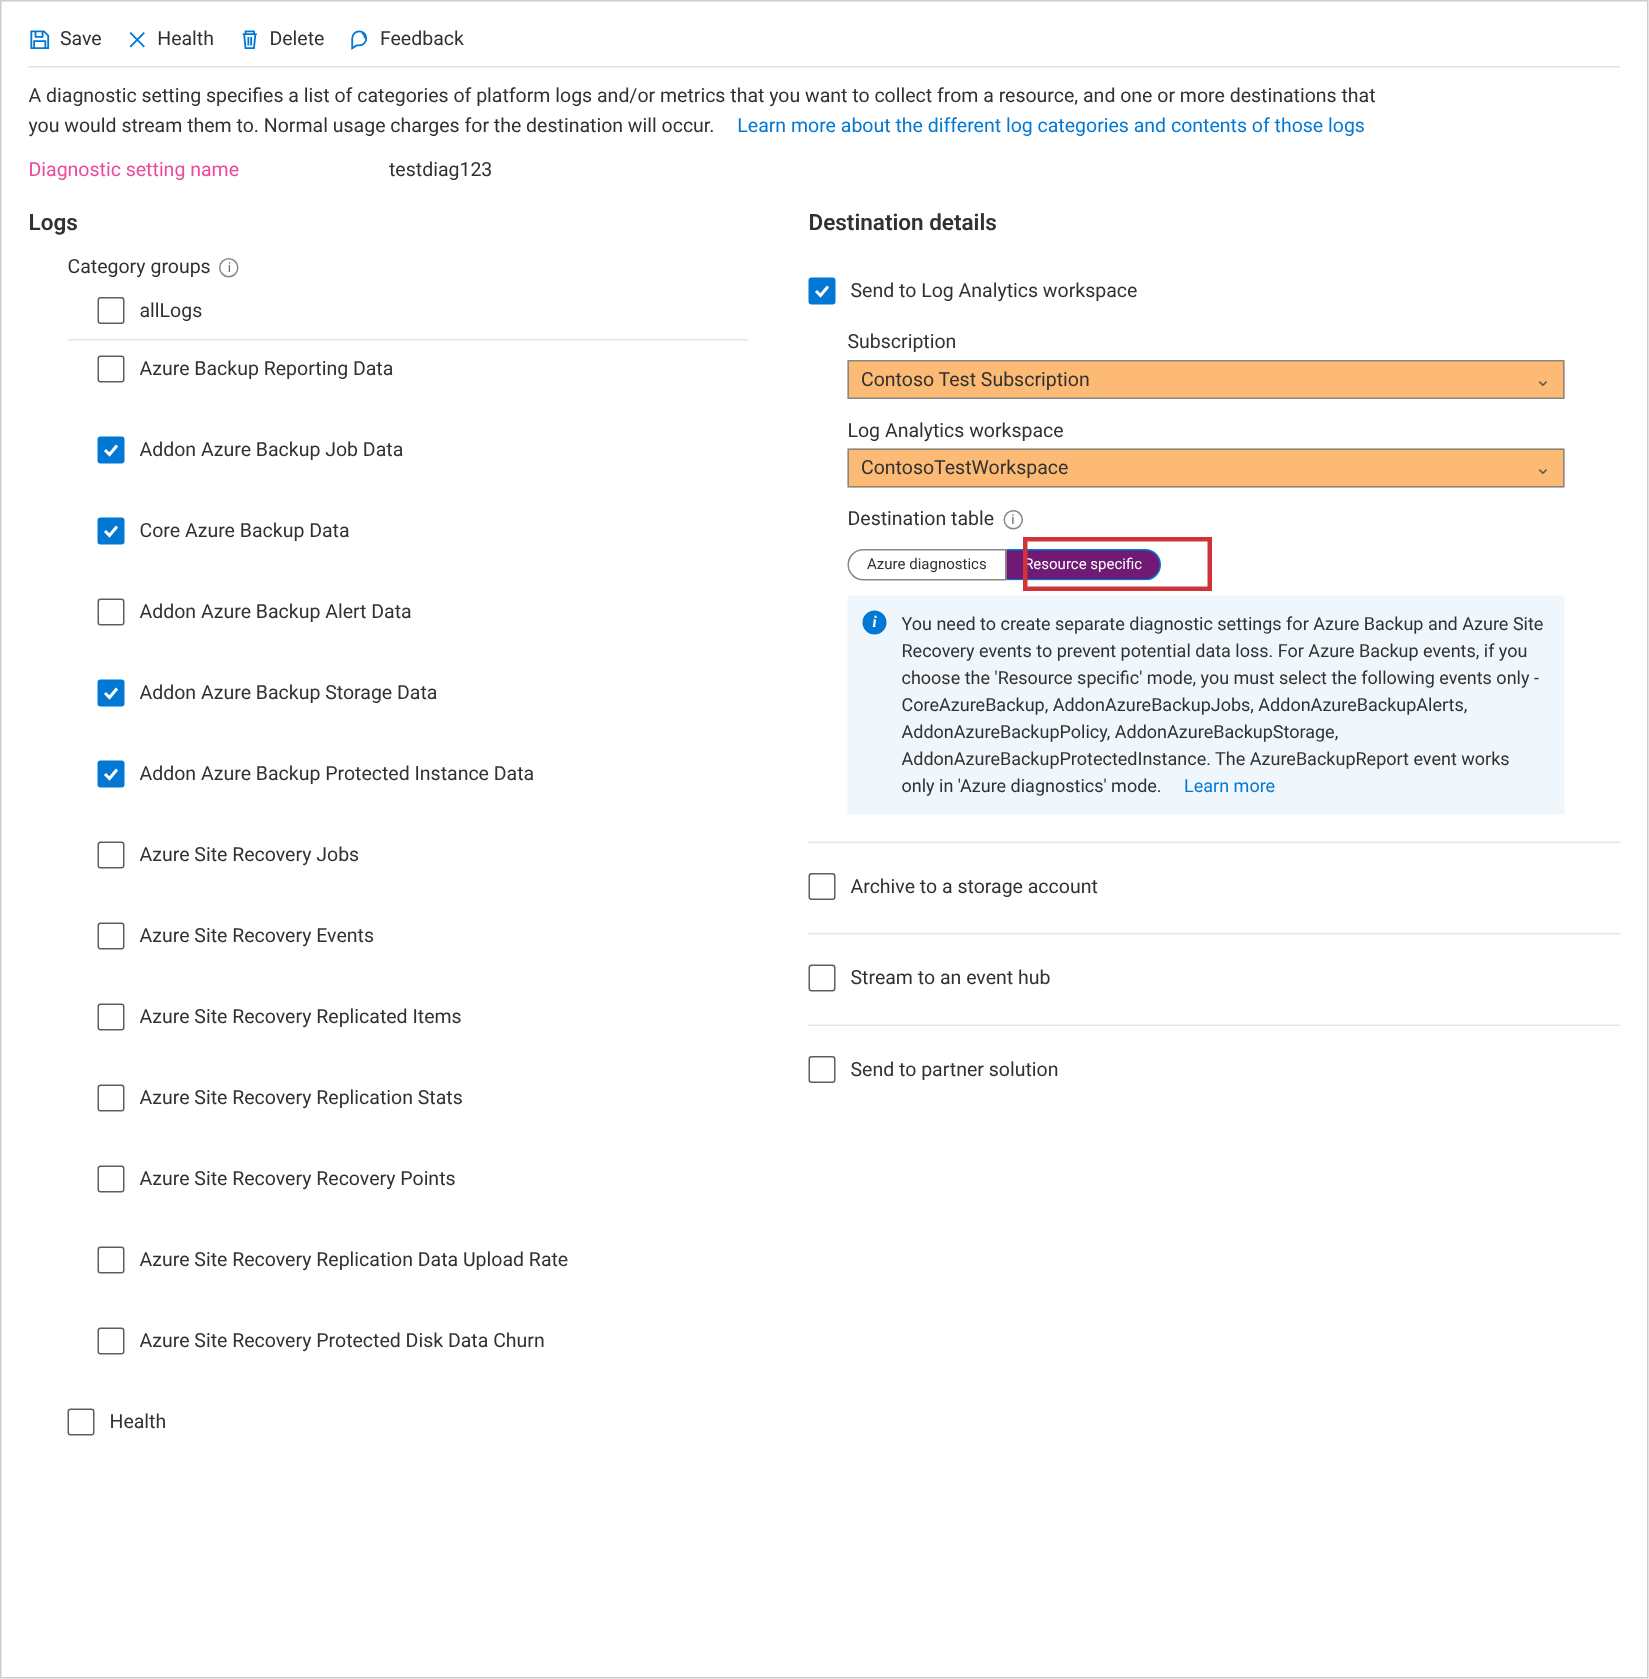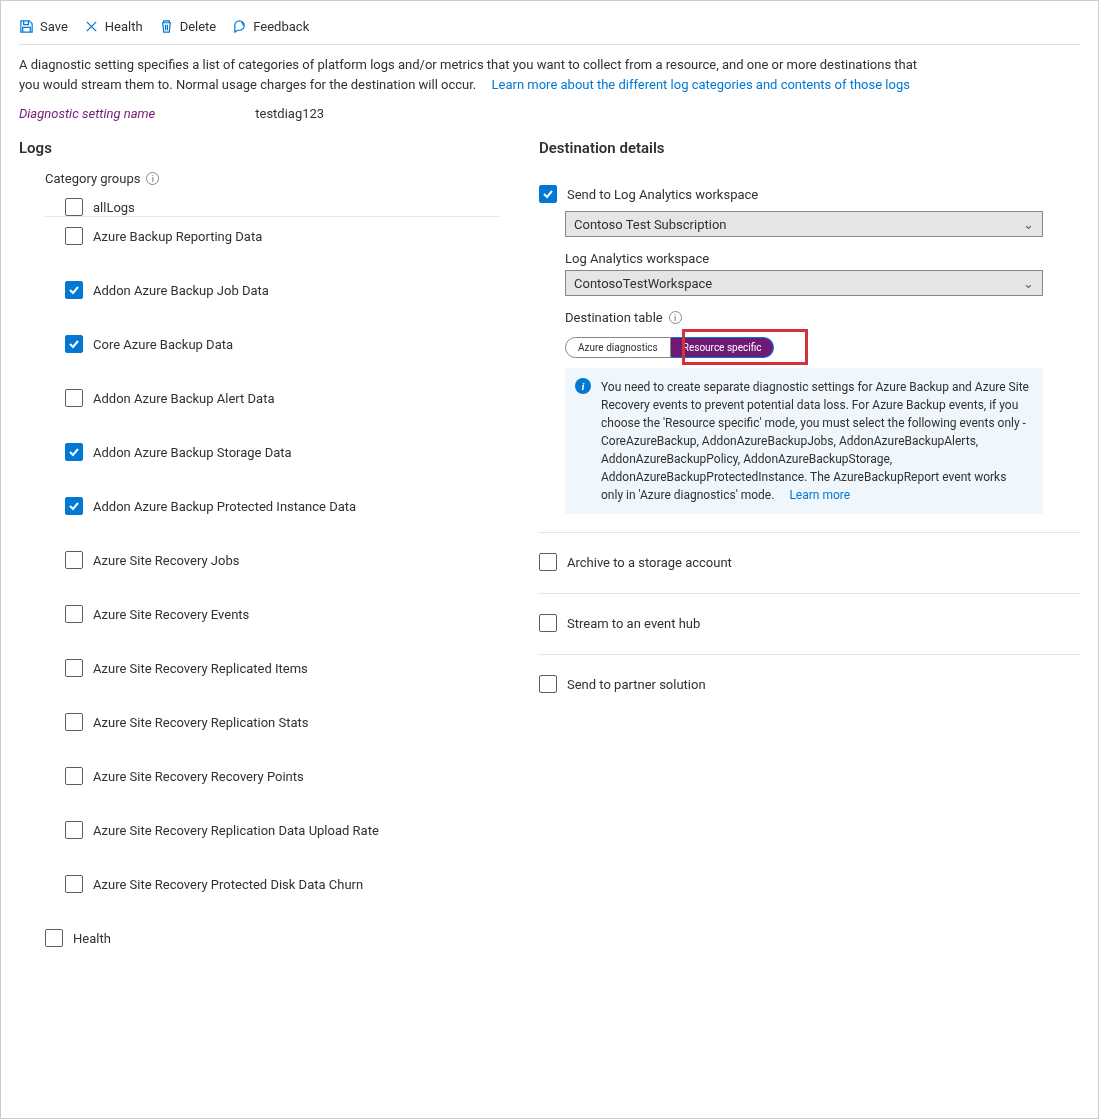--- a/index.html
+++ b/index.html
@@ -58,21 +58,21 @@
     margin-bottom: 12px;
     max-width: 900px;
   }
   .desc a, .link { color: #0078d4; text-decoration: none; cursor: pointer; padding-left: 12px; }
   .name-row {
     display: flex;
     align-items: center;
     gap: 100px;
     margin: 10px 0 18px 0;
   }
-  .name-label { color: #701a75; font-style: italic; }
+  .name-label { color: #ec4899; }
   .columns {
     display: flex;
     gap: 40px;
   }
   .col-left { flex: 0 0 480px; }
   .col-right { flex: 1; }
   .section-head {
     font-size: 15px;
     font-weight: 600;
     margin-bottom: 14px;
@@ -88,21 +88,21 @@
   .check-row {
     display: flex;
     align-items: center;
     gap: 10px;
     padding: 4px 0;
     margin: 4px 0;
   }
   .indent-1 { padding-left: 26px; }
   .sep-b {
     border-bottom: 1px solid #e5e5e5;
-    padding-bottom: 0;
+    padding-bottom: 10px;
     margin-bottom: 6px;
   }
   .check {
     width: 18px; height: 18px;
     border: 1px solid #605e5c;
     border-radius: 2px;
     display: flex; align-items: center; justify-content: center;
     cursor: pointer;
     flex-shrink: 0;
     background: #fff;
@@ -131,21 +131,21 @@
   .field-label { margin: 14px 0 4px 0; color: #323130; display:flex; align-items:center; gap:6px; }
   .select {
     width: 100%;
     max-width: 478px;
     border: 1px solid #8a8886;
     height: 26px;
     display: flex;
     align-items: center;
     justify-content: space-between;
     padding: 0 8px;
-    background: #e5e5e5;
+    background: #fdba74;
     cursor: pointer;
     font-size: 13px;
   }
   .chev { color: #605e5c; }
   .pill-row { display: flex; gap: 0; margin: 8px 0 10px 0; }
   .pill {
     border: 1px solid #8a8886;
     padding: 4px 12px;
     font-size: 10px;
     cursor: pointer;
@@ -341,20 +341,21 @@
       <div class="dest-block" style="padding-bottom:18px;">
         <div class="check-row">
           <div class="check checked">
               <svg width="12" height="12" viewBox="0 0 12 12">
                 <path stroke="#fff" stroke-width="2" fill="none" d="M2 6l3 3 5-6"></path>
               </svg>
             </div>
           <span>Send to Log Analytics workspace</span>
         </div>
         <div class="dest-inner">
+          <div class="field-label">Subscription</div>
           <div class="select">
             <span>Contoso Test Subscription</span>
             <span class="chev">⌄</span>
           </div>
 
           <div class="field-label">Log Analytics workspace</div>
           <div class="select">
             <span>ContosoTestWorkspace</span>
             <span class="chev">⌄</span>
           </div>

